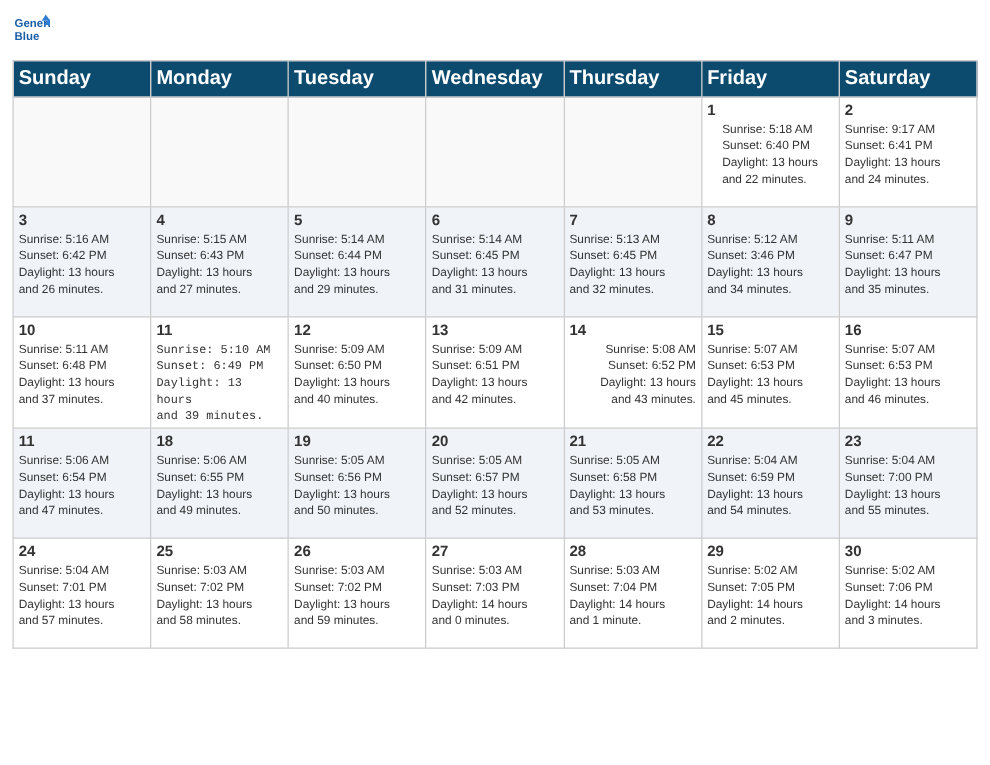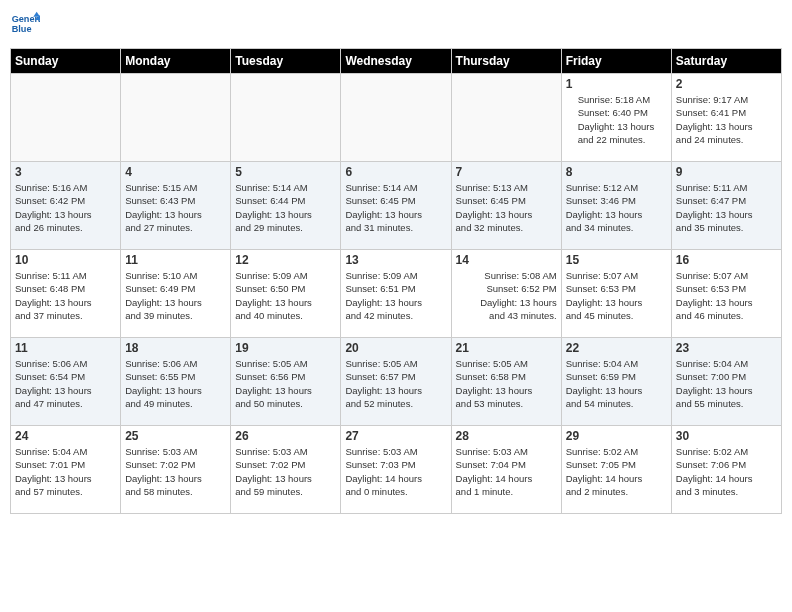--- a/index.html
+++ b/index.html
@@ -36,23 +36,23 @@
     .location {
       font-size: 14px;
       color: #555;
     }
     .calendar {
       width: 100%;
       border-collapse: collapse;
       table-layout: fixed;
     }
     .calendar thead th {
-      background: #000000;
+      background: #0c4a6e;
       color: #fff;
-      font-size: 12px;
+      font-size: 16px;
       font-weight: bold;
       padding: 5px 4px;
       text-align: left;
       border: 1px solid #ccc;
     }
     .calendar tbody td {
       vertical-align: top;
       border: 1px solid #ccc;
       padding: 3px 4px;
       font-size: 10px;
@@ -186,21 +186,21 @@
       <tr>
         <td>
           <span class="day-number">10</span>
           <div class="day-info" style="white-space: pre-line;">Sunrise: 5:11 AM
 Sunset: 6:48 PM
 Daylight: 13 hours
 and 37 minutes.</div>
         </td>
         <td>
           <span class="day-number">11</span>
-          <div class="day-info" style="white-space: pre-line;">Sunrise: 5:10 AM
+          <div class="day-info" style="white-space: pre-line; font-family: Liberation Mono, monospace;">Sunrise: 5:10 AM
 Sunset: 6:49 PM
 Daylight: 13 hours
 and 39 minutes.</div>
         </td>
         <td>
           <span class="day-number">12</span>
           <div class="day-info" style="white-space: pre-line;">Sunrise: 5:09 AM
 Sunset: 6:50 PM
 Daylight: 13 hours
 and 40 minutes.</div>

